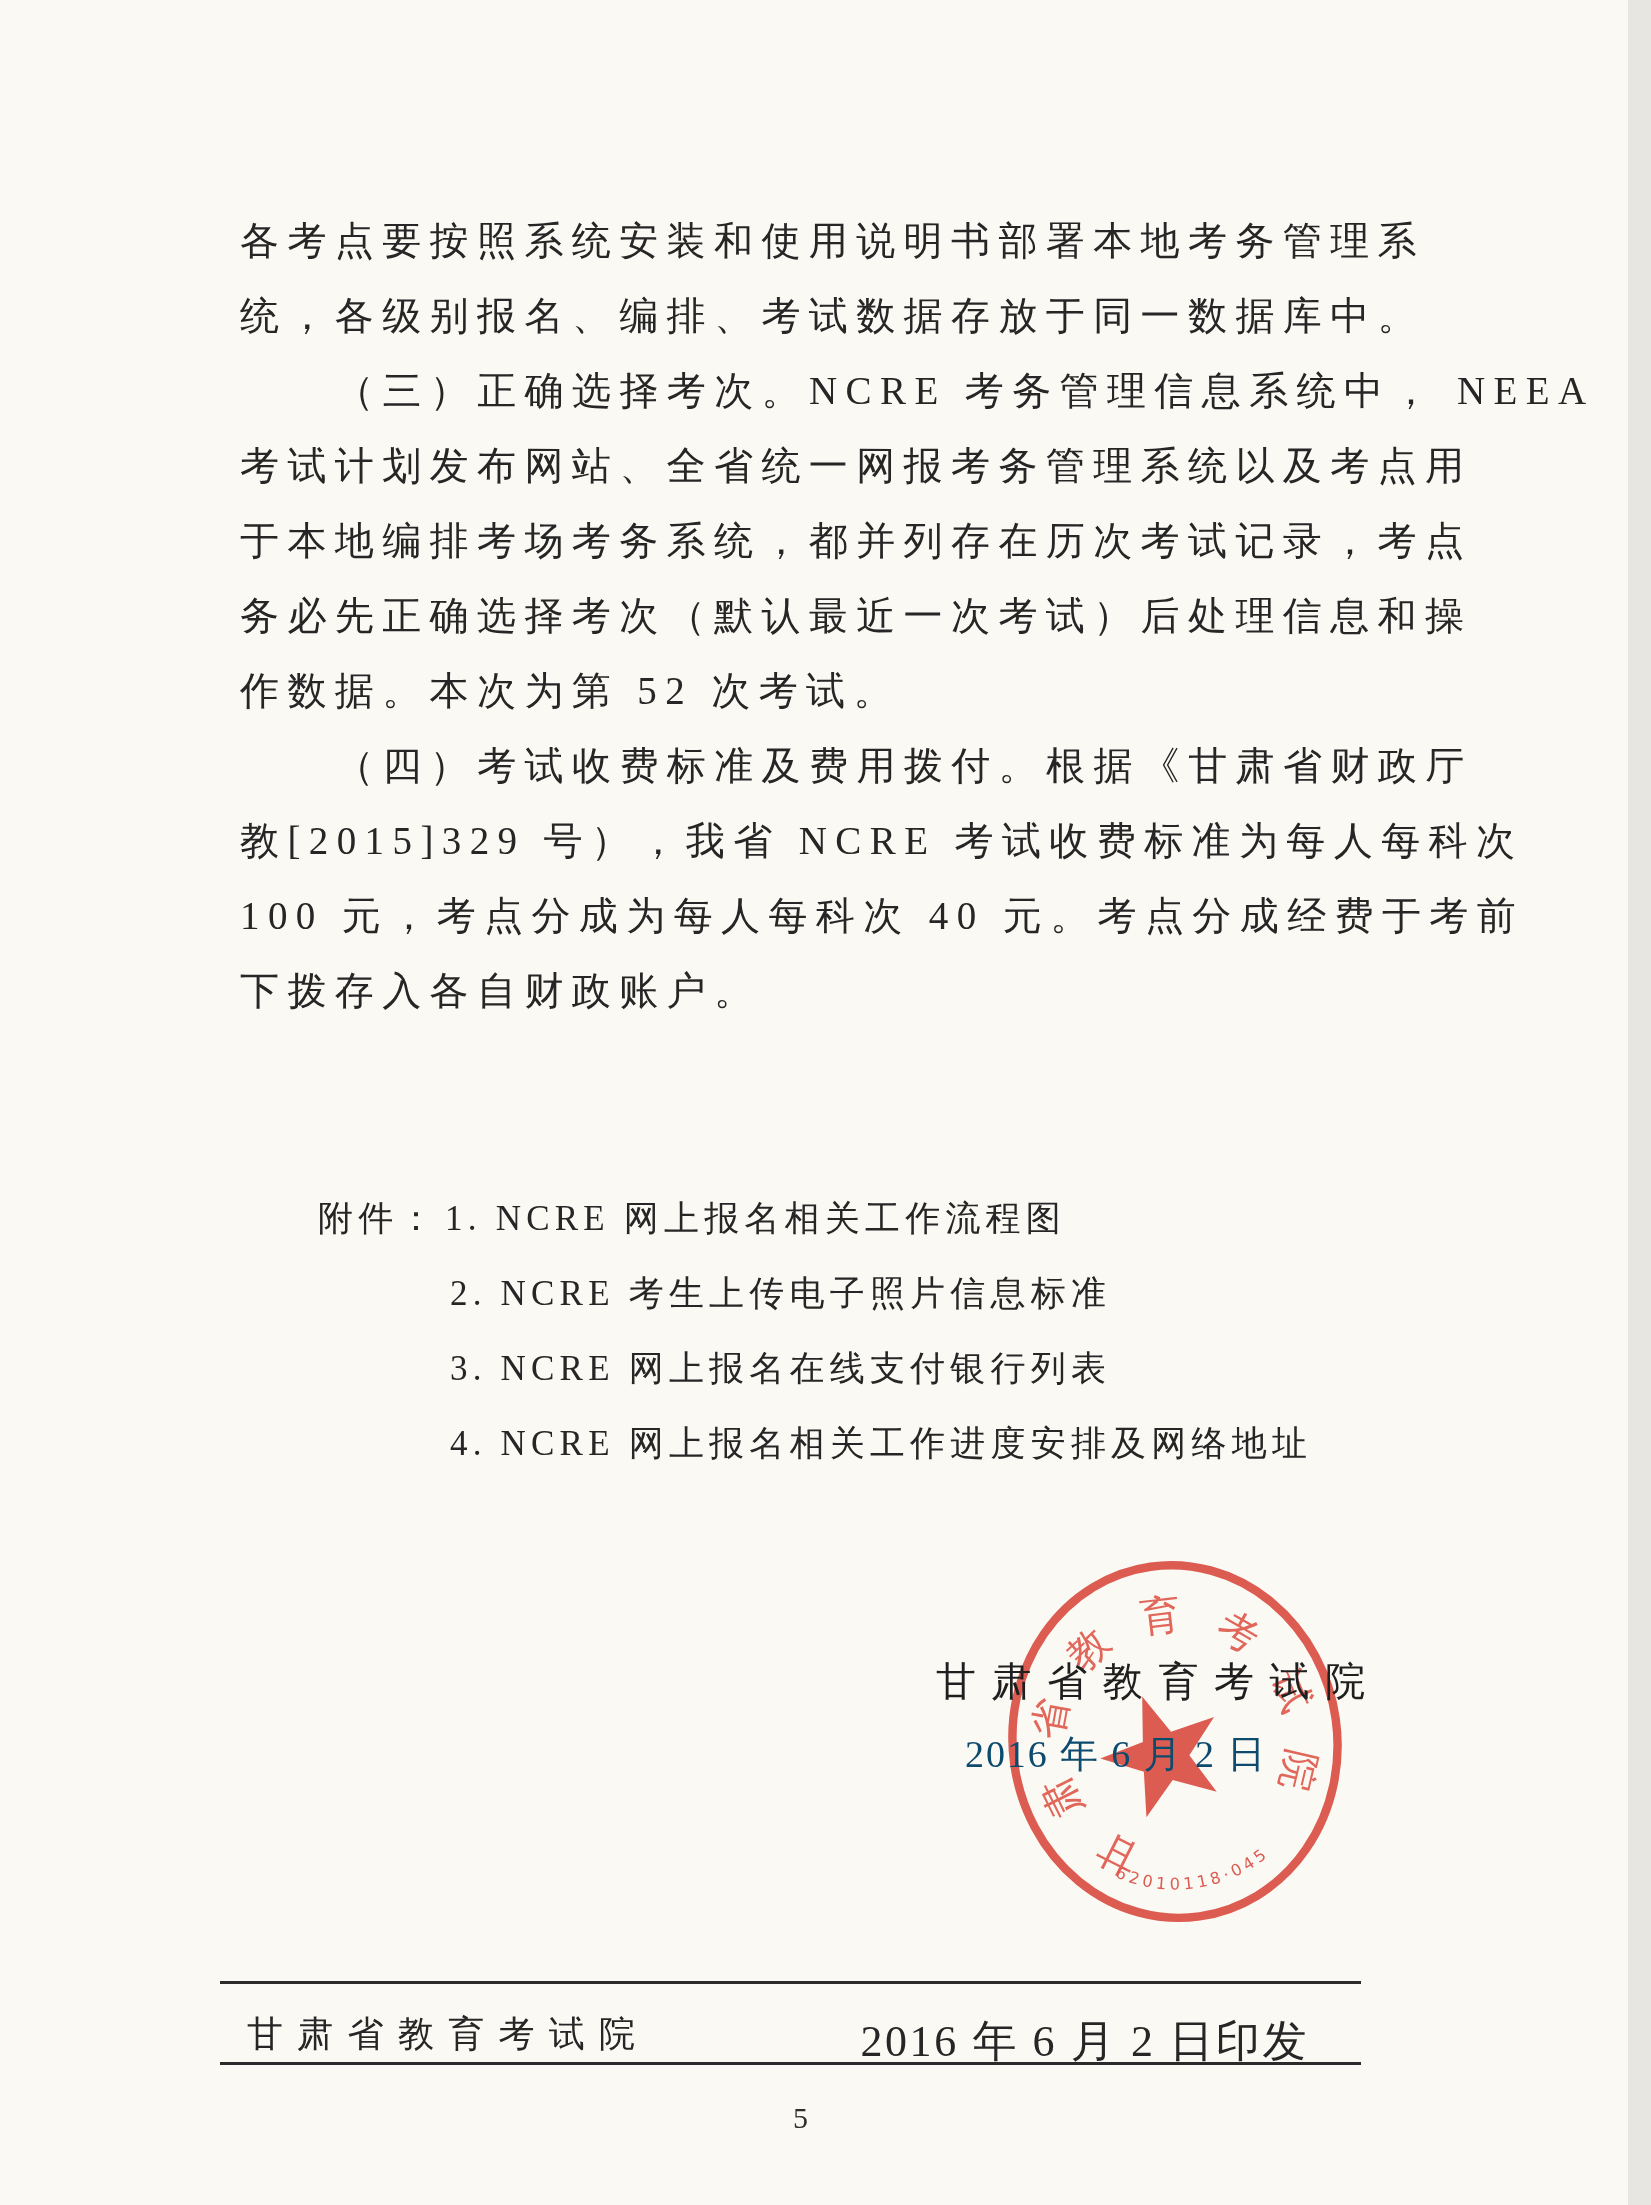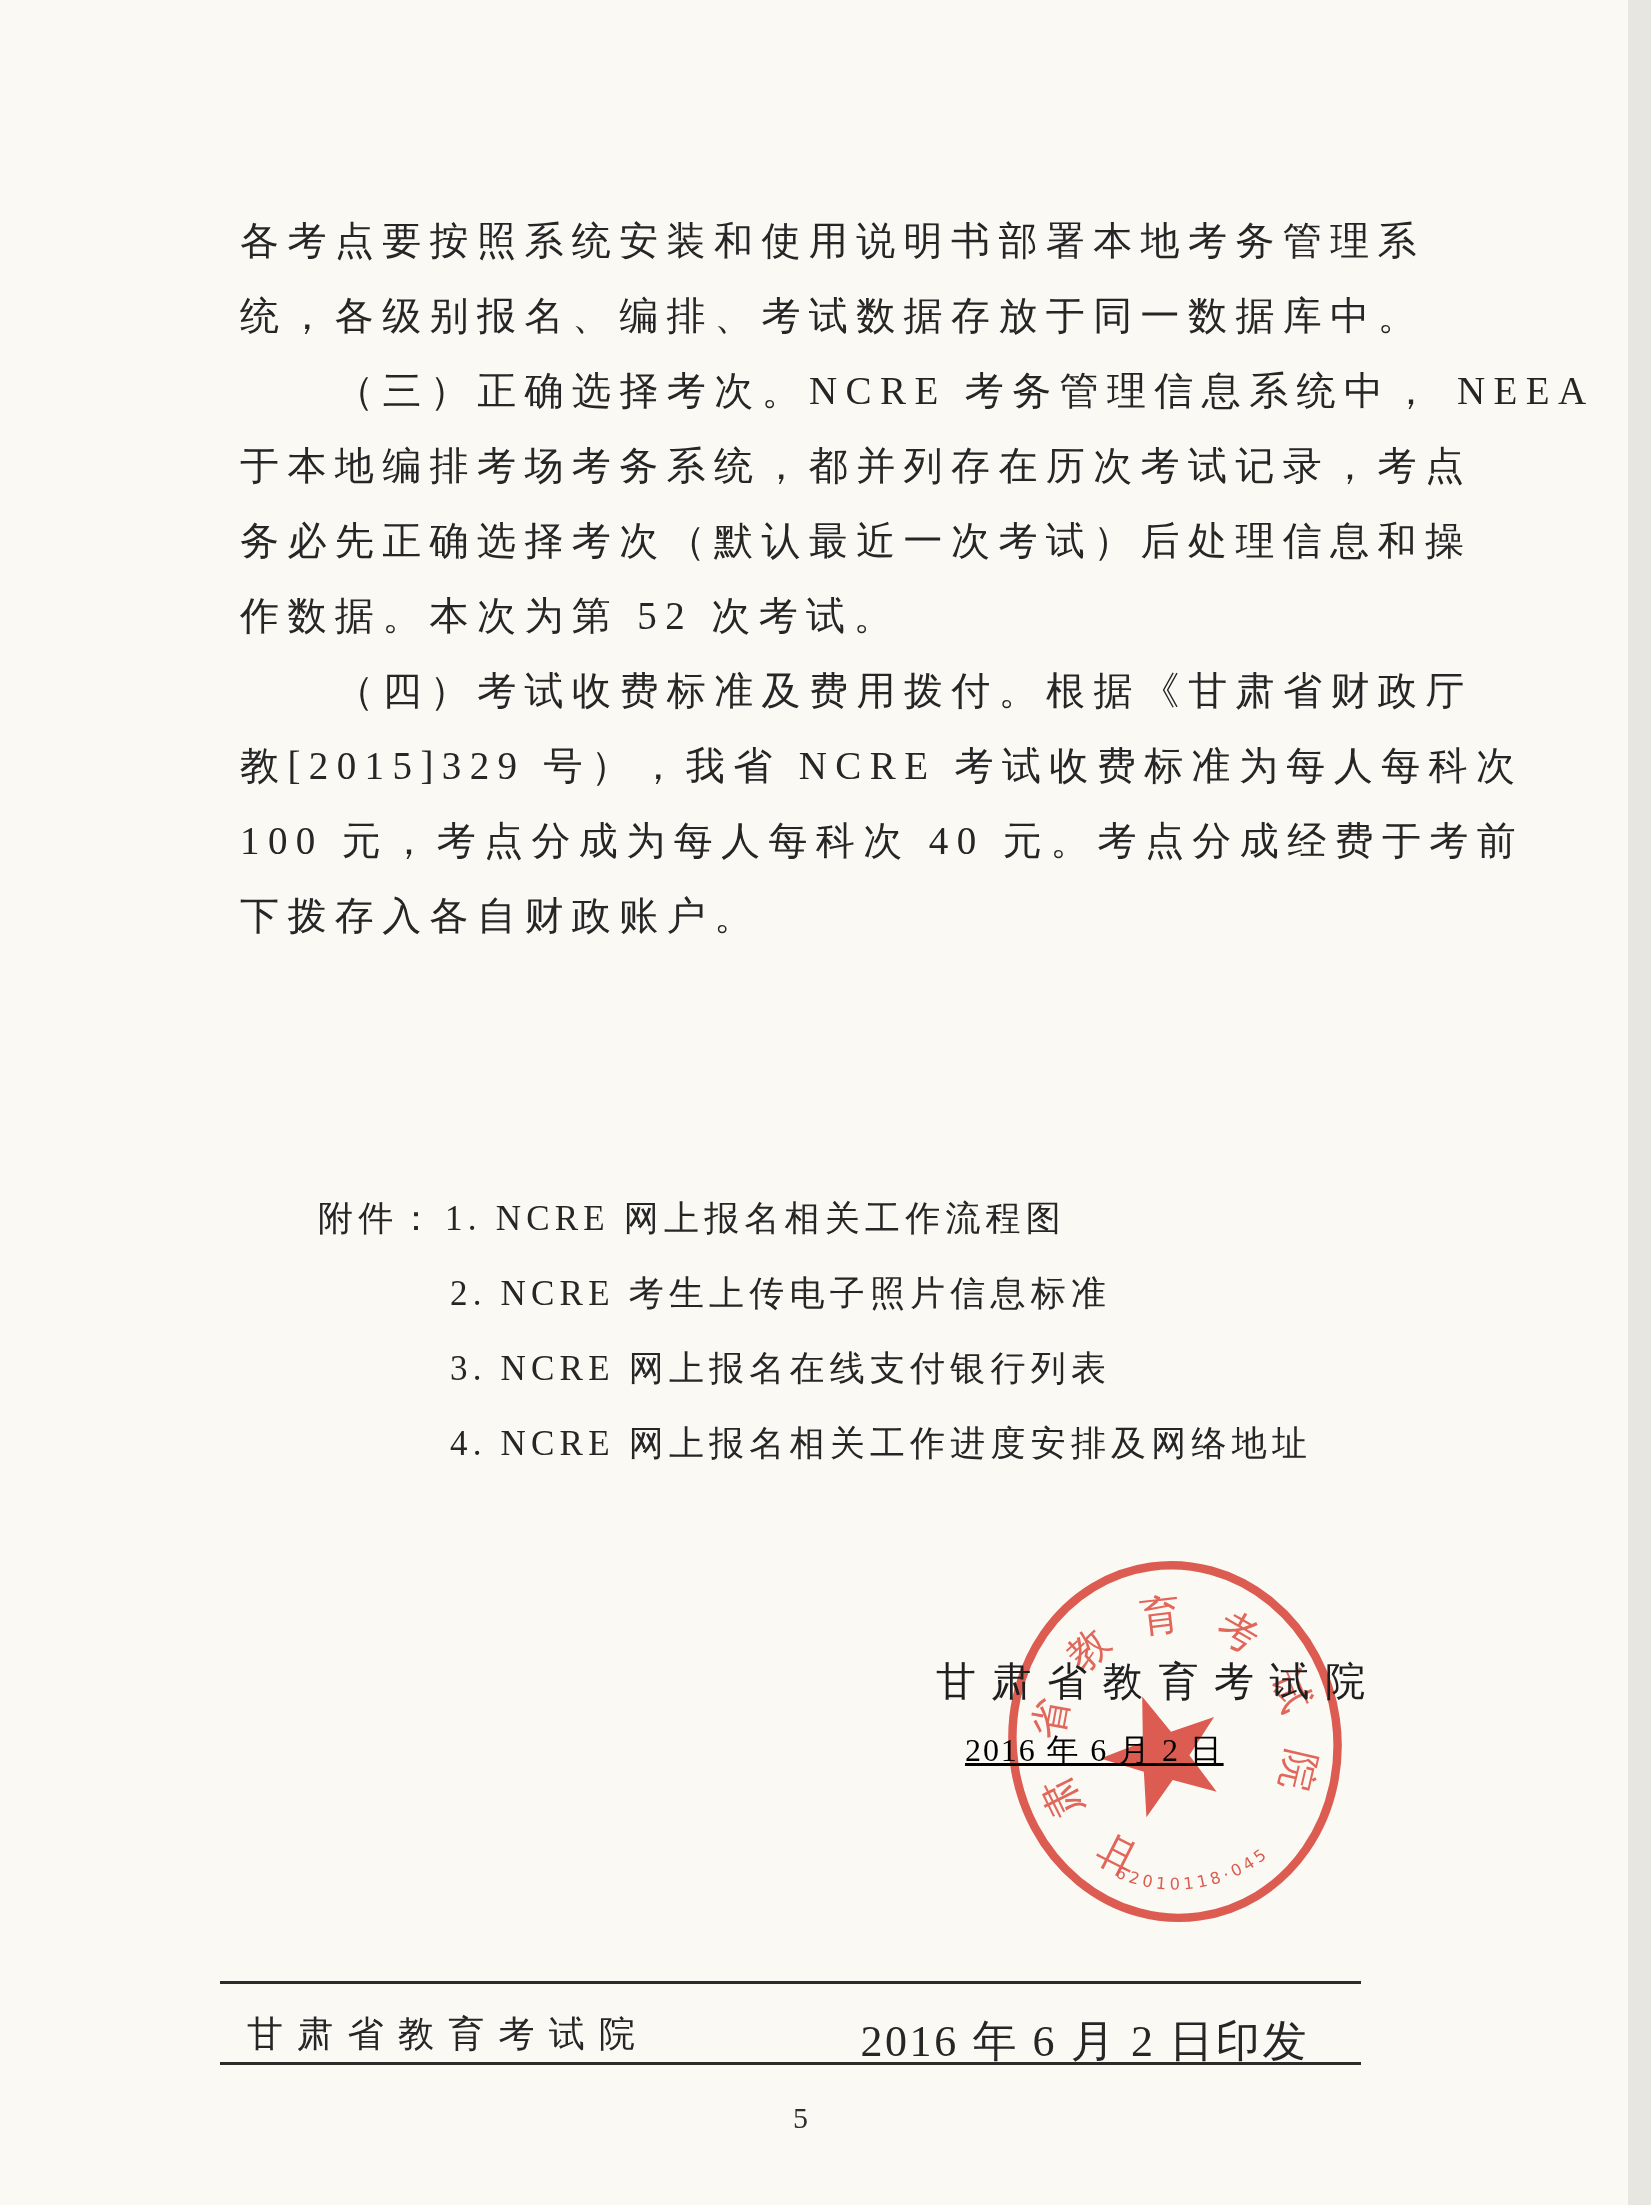--- a/index.html
+++ b/index.html
@@ -31,22 +31,22 @@
   .att-label { margin-right:6.5px; }
 
   
   .sig-org {
     position:absolute; left:936px; top:1654px;
     font-size:40px; letter-spacing:15.6px; white-space:nowrap;
     z-index:3; color:#1f1f1f;
   }
   .sig-date {
     position:absolute; left:965px; top:1729px;
-    font-size:32px; letter-spacing:1.9px; white-space:nowrap;
-    z-index:3; color:#000000;text-decoration:underline;
+    font-size:38px; letter-spacing:1.9px; white-space:nowrap;
+    z-index:3; color:#0c4a6e;
   }
 
   
   .seal-svg { position:absolute; left:993px; top:1552px; z-index:2; }
   .seal-char {
     font-family:"Liberation Serif","DejaVu Serif",serif;
     font-size:62px; fill:#de5347;
     text-anchor:middle; dominant-baseline:central;
   }
   .seal-serial {
@@ -74,20 +74,21 @@
 </style>
 </head>
 <body>
 
 <div class="page">
 
   <div class="body-text">
     <div class="line">各考点要按照系统安装和使用说明书部署本地考务管理系</div>
     <div class="line">统，各级别报名、编排、考试数据存放于同一数据库中。</div>
     <div class="line indent">（三）正确选择考次。NCRE 考务管理信息系统中， NEEA</div>
+    <div class="line">考试计划发布网站、全省统一网报考务管理系统以及考点用</div>
     <div class="line">于本地编排考场考务系统，都并列存在历次考试记录，考点</div>
     <div class="line">务必先正确选择考次（默认最近一次考试）后处理信息和操</div>
     <div class="line">作数据。本次为第 52 次考试。</div>
     <div class="line indent">（四）考试收费标准及费用拨付。根据《甘肃省财政厅</div>
     <div class="line">教[2015]329 号），我省 NCRE 考试收费标准为每人每科次</div>
     <div class="line">100 元，考点分成为每人每科次 40 元。考点分成经费于考前</div>
     <div class="line">下拨存入各自财政账户。</div>
   </div>
 
   <div class="attachments">

